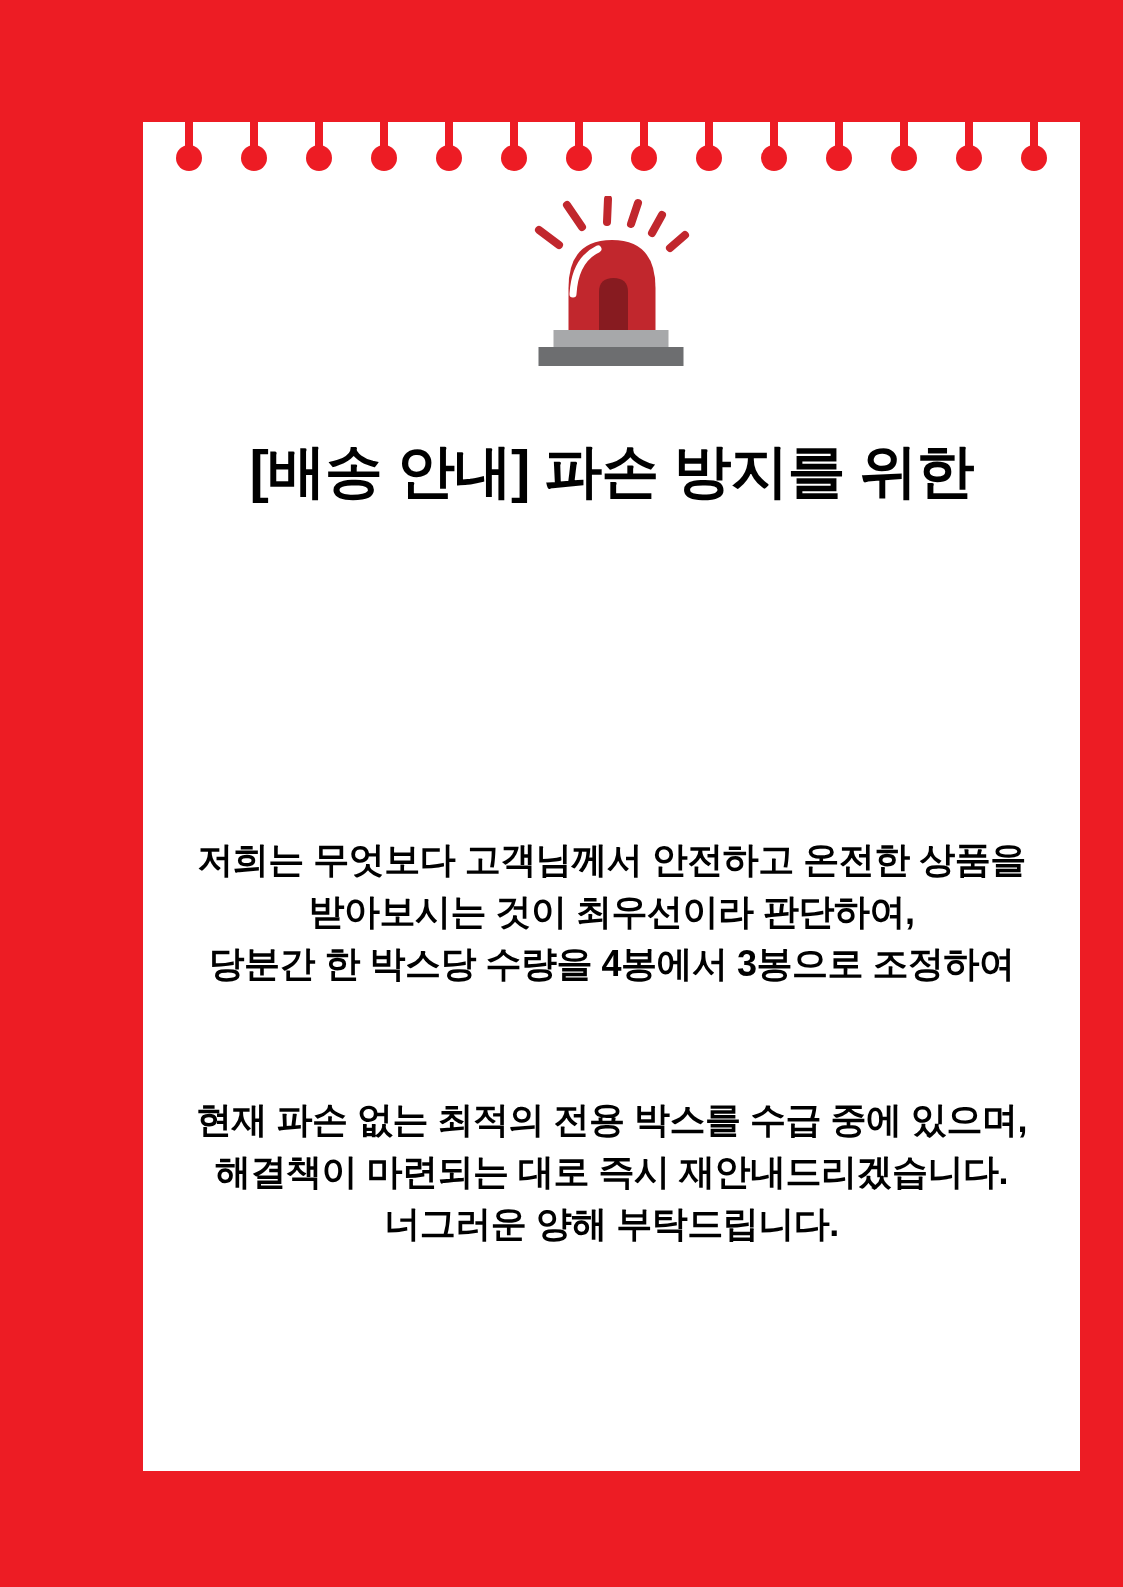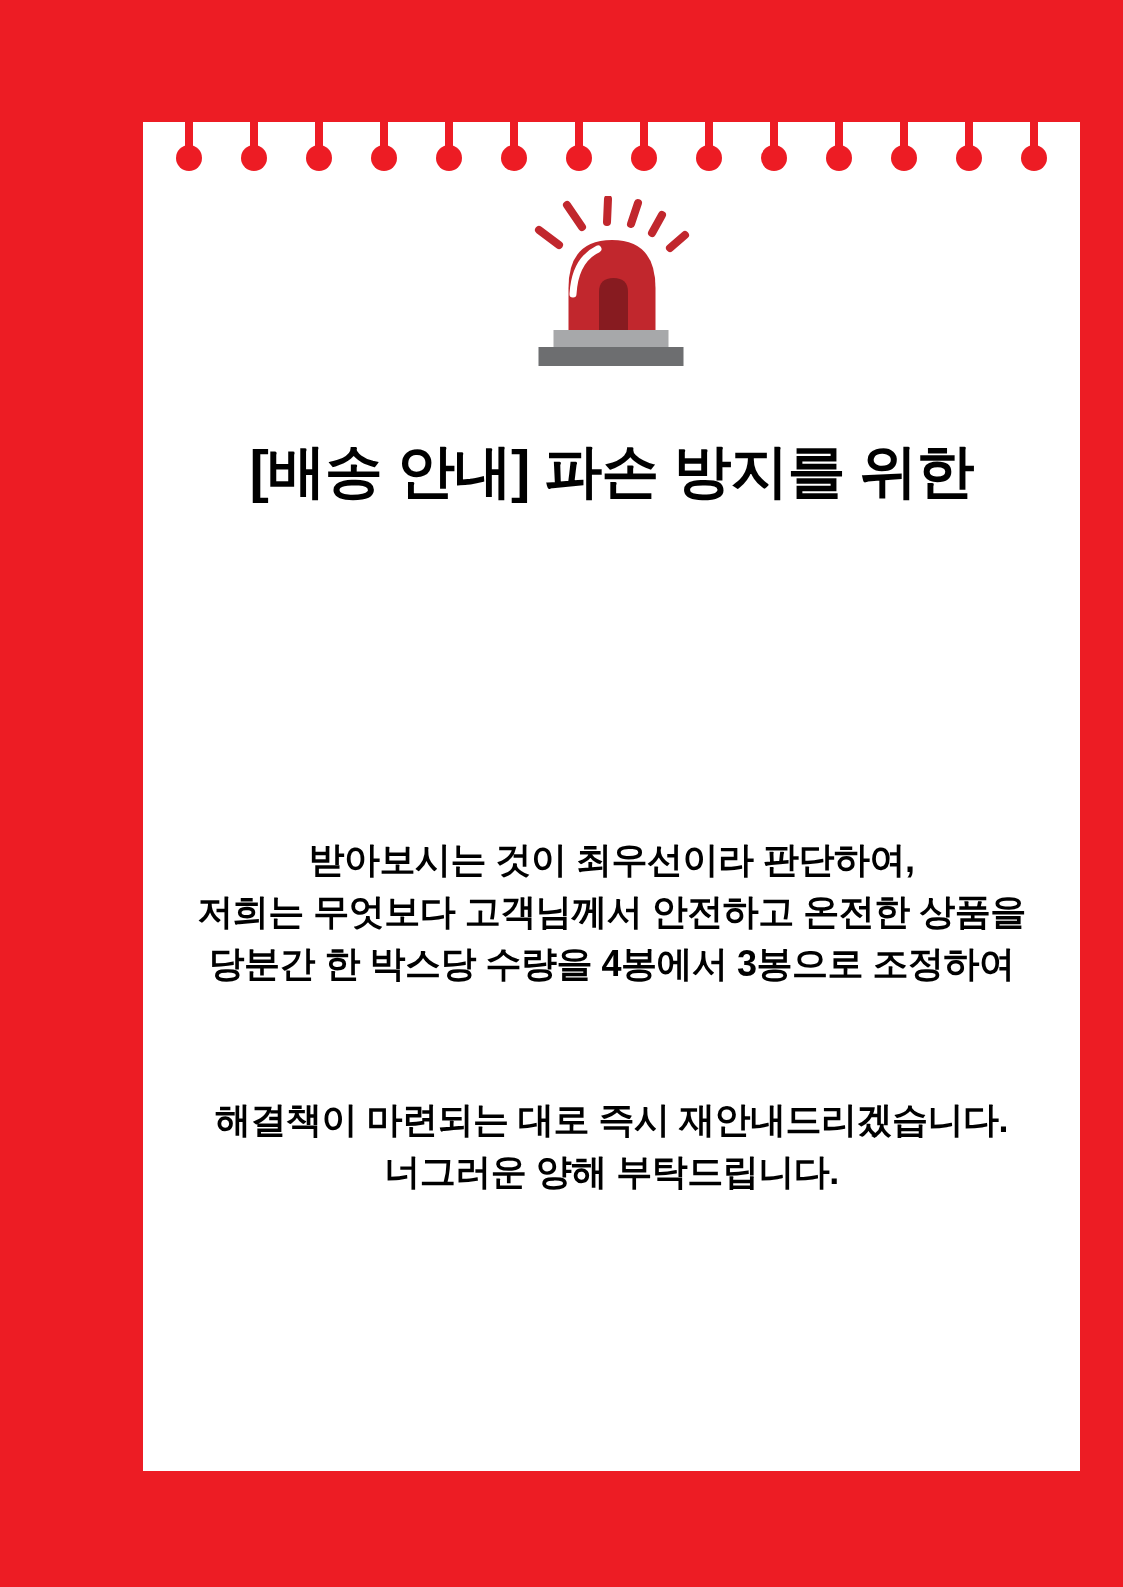--- a/index.html
+++ b/index.html
@@ -119,24 +119,25 @@
     </div>
 
     <h1 class="title">
       <div>[배송 안내] 파손 방지를 위한</div>
     </h1>
 
     <div class="para para-1">
     </div>
 
     <div class="para para-2">
+      <div>저희는 무엇보다 고객님께서 안전하고 온전한 상품을</div>
       <div>받아보시는 것이 최우선이라 판단하여,</div>
-      <div>저희는 무엇보다 고객님께서 안전하고 온전한 상품을</div>
       <div>당분간 한 박스당 수량을 4봉에서 3봉으로 조정하여</div>
     </div>
 
     <div class="para para-3">
+      <div>현재 파손 없는 최적의 전용 박스를 수급 중에 있으며,</div>
       <div>해결책이 마련되는 대로 즉시 재안내드리겠습니다.</div>
       <div>너그러운 양해 부탁드립니다.</div>
     </div>
 
   </div>
 </div>
 
 </body></html>

